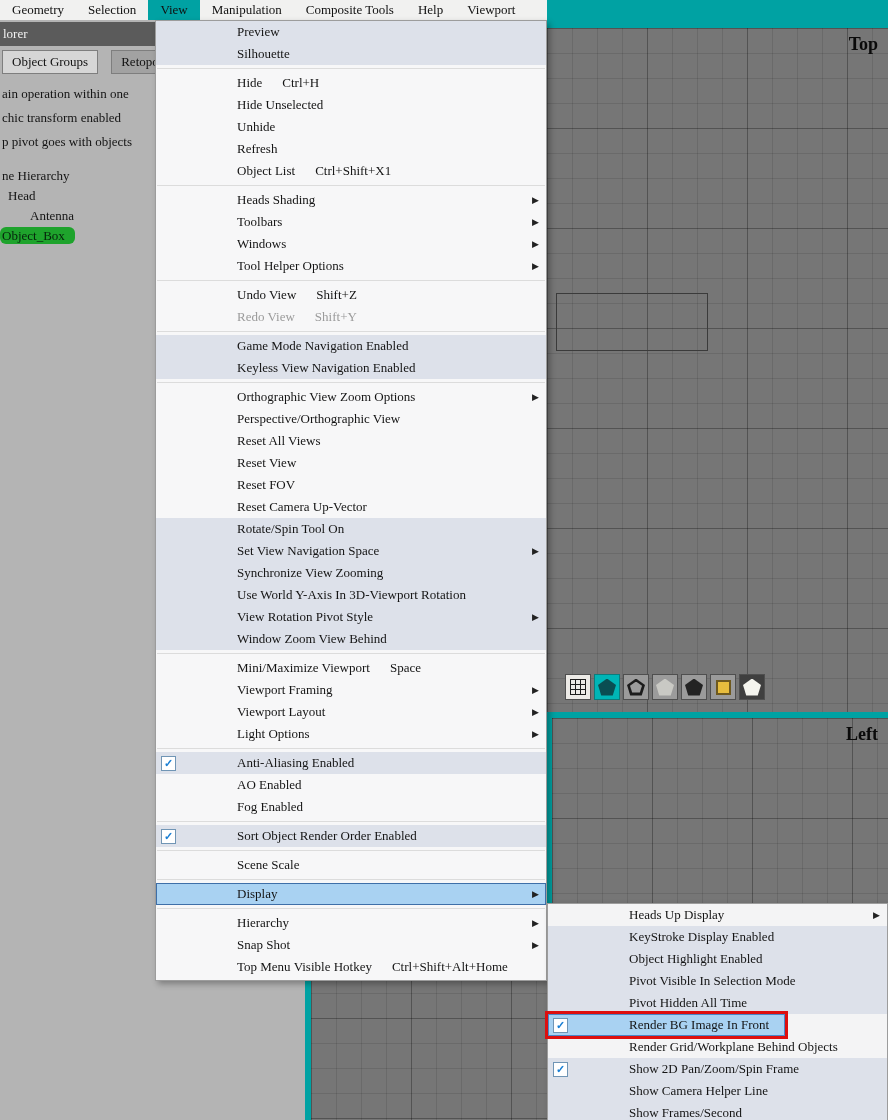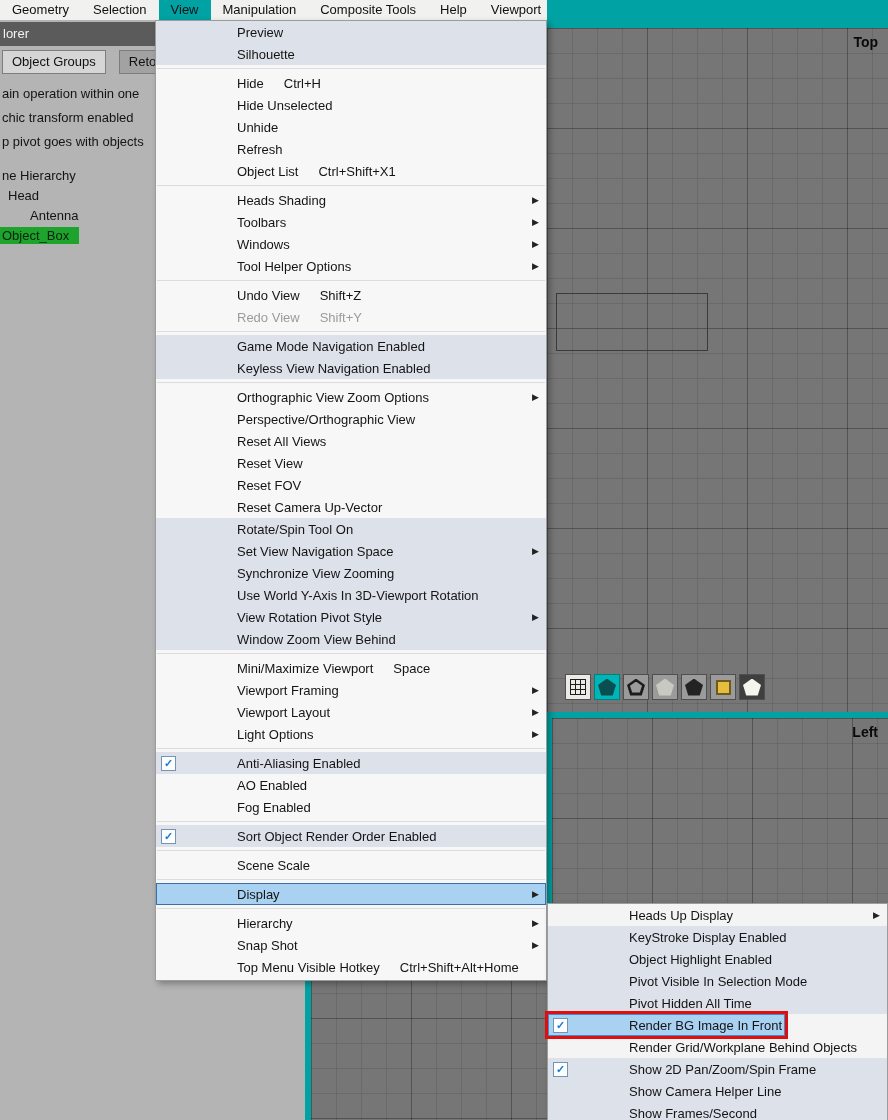--- a/index.html
+++ b/index.html
@@ -1,56 +1,56 @@
 <!DOCTYPE html>
 <html><head>
 <meta charset="utf-8">
 <style>
   html,body { margin:0; padding:0; background:#888; }
   .screen {
     position:relative; width:888px; height:1120px; overflow:hidden;
-    font-family:Liberation Sans, sans-serif; background:#9a9a9a;
+    font-family:Liberation Serif, serif; background:#9a9a9a;
   }
 
   
   .menubar { position:absolute; left:0; top:0; width:547px; height:20px;
     background:#f1f1f0; display:flex; align-items:stretch; z-index:6; }
   .mb-item { padding:0 12px; font-size:13px; line-height:20px; color:#101010; white-space:nowrap; }
   .mb-item.active { background:#00a2a3; }
   .teal-band { position:absolute; left:547px; top:0; width:341px; height:28px; background:#00a2a3; z-index:2; }
 
   
   .left-panel { position:absolute; left:0; top:20px; width:310px; height:1100px; background:#b4b4b4; z-index:1; }
   .panel-title { position:absolute; left:0; top:2px; width:100%; height:24px; background:#5b5b5b;
     color:#f2f2f2; font-size:13px; line-height:24px; padding-left:3px; box-sizing:border-box; }
   .panel-tabs { position:absolute; left:2px; top:30px; height:24px; display:flex; gap:13px; }
   .tab { font-size:13px; line-height:22px; padding:0 9px; border:1px solid #7e7e7e; background:#a2a2a2; color:#111; white-space:nowrap; }
   .tab.active { background:#d6d6d6; }
   .panel-options { position:absolute; left:2px; top:62px; font-size:13px; color:#141414; line-height:24px; white-space:nowrap; }
   .panel-tree { position:absolute; left:0; top:146px; width:100%; font-size:13px; color:#141414; }
   .tree-item { height:20px; line-height:20px; white-space:nowrap; }
-  .tree-item.selected .tree-label { background:#1ea32c; color:#06230c; padding:1px 10px 1px 2px; }
+  .tree-item.selected .tree-label { background:#1ea32c; color:#06230c; padding:1px 10px 1px 2px;border-radius:6px; }
 
   
   .grid-bg {
     background-color:#767676;
     background-image:
       linear-gradient(rgba(0,0,0,0.22) 1px, transparent 1px),
       linear-gradient(90deg, rgba(0,0,0,0.22) 1px, transparent 1px),
       linear-gradient(rgba(0,0,0,0.10) 1px, transparent 1px),
       linear-gradient(90deg, rgba(0,0,0,0.10) 1px, transparent 1px);
     background-size:100px 100px,100px 100px,25px 25px,25px 25px;
   }
   .viewport-top  { position:absolute; left:547px; top:28px;  width:341px; height:684px; z-index:1; }
   .viewport-left { position:absolute; left:552px; top:718px; width:336px; height:402px; z-index:1; }
   .viewport-bl   { position:absolute; left:311px; top:718px; width:236px; height:402px; z-index:1; }
   .vp-sep-h  { position:absolute; left:305px; top:712px; width:583px; height:6px; background:#00a2a3; z-index:1; }
   .vp-sep-v  { position:absolute; left:547px; top:718px; width:5px; height:402px; background:#00a2a3; z-index:1; }
   .vp-sep-v2 { position:absolute; left:305px; top:718px; width:6px; height:402px; background:#00a2a3; z-index:1; }
-  .vp-label { position:absolute; top:6px; right:10px; font-size:14px; font-weight:700; color:#0a0a0a; }
+  .vp-label { position:absolute; top:6px; right:10px; font-size:18px; font-weight:700; color:#0a0a0a; }
   .vp-rect { position:absolute; left:9px; top:265px; width:150px; height:56px; border:1px solid #3b3b3b; }
 
   
   .vp-icons { position:absolute; left:18px; top:646px; display:flex; gap:3px; }
   .vp-icon { width:26px; height:26px; border:1px solid #4f4f4f; background:#9b9b9b;
     display:flex; align-items:center; justify-content:center; box-sizing:border-box; }
   .vp-icon.whitebg { background:#eceae6; }
   .vp-icon.active  { background:#00b5b6; border-color:#0b7c7c; }
   .vp-icon.darkbg  { background:#3f3f3f; }
   .grid-glyph { width:16px; height:16px;

